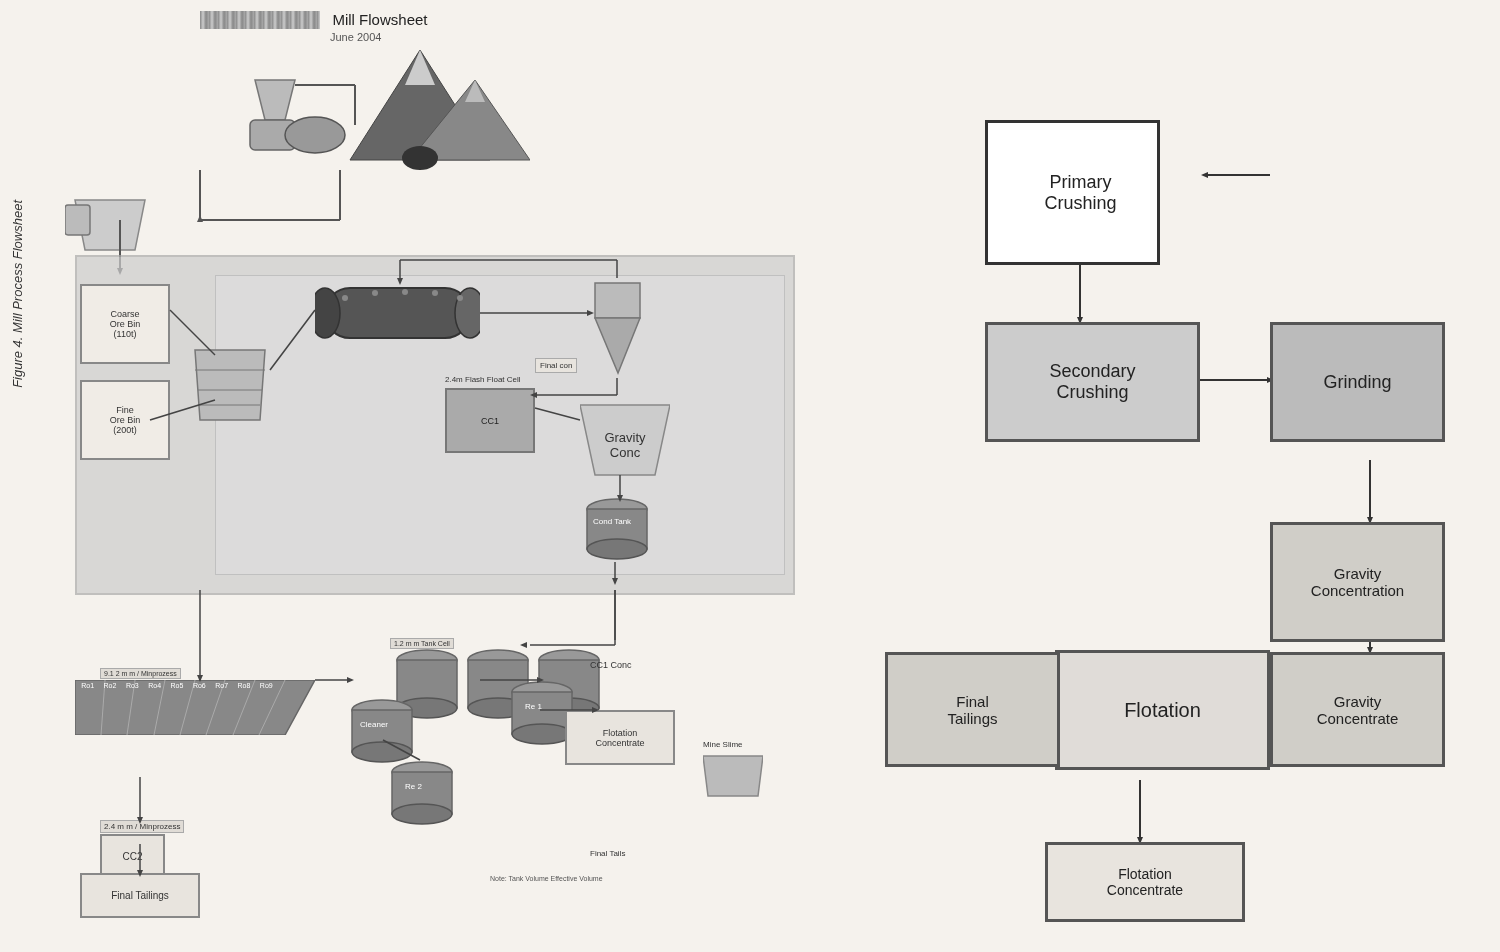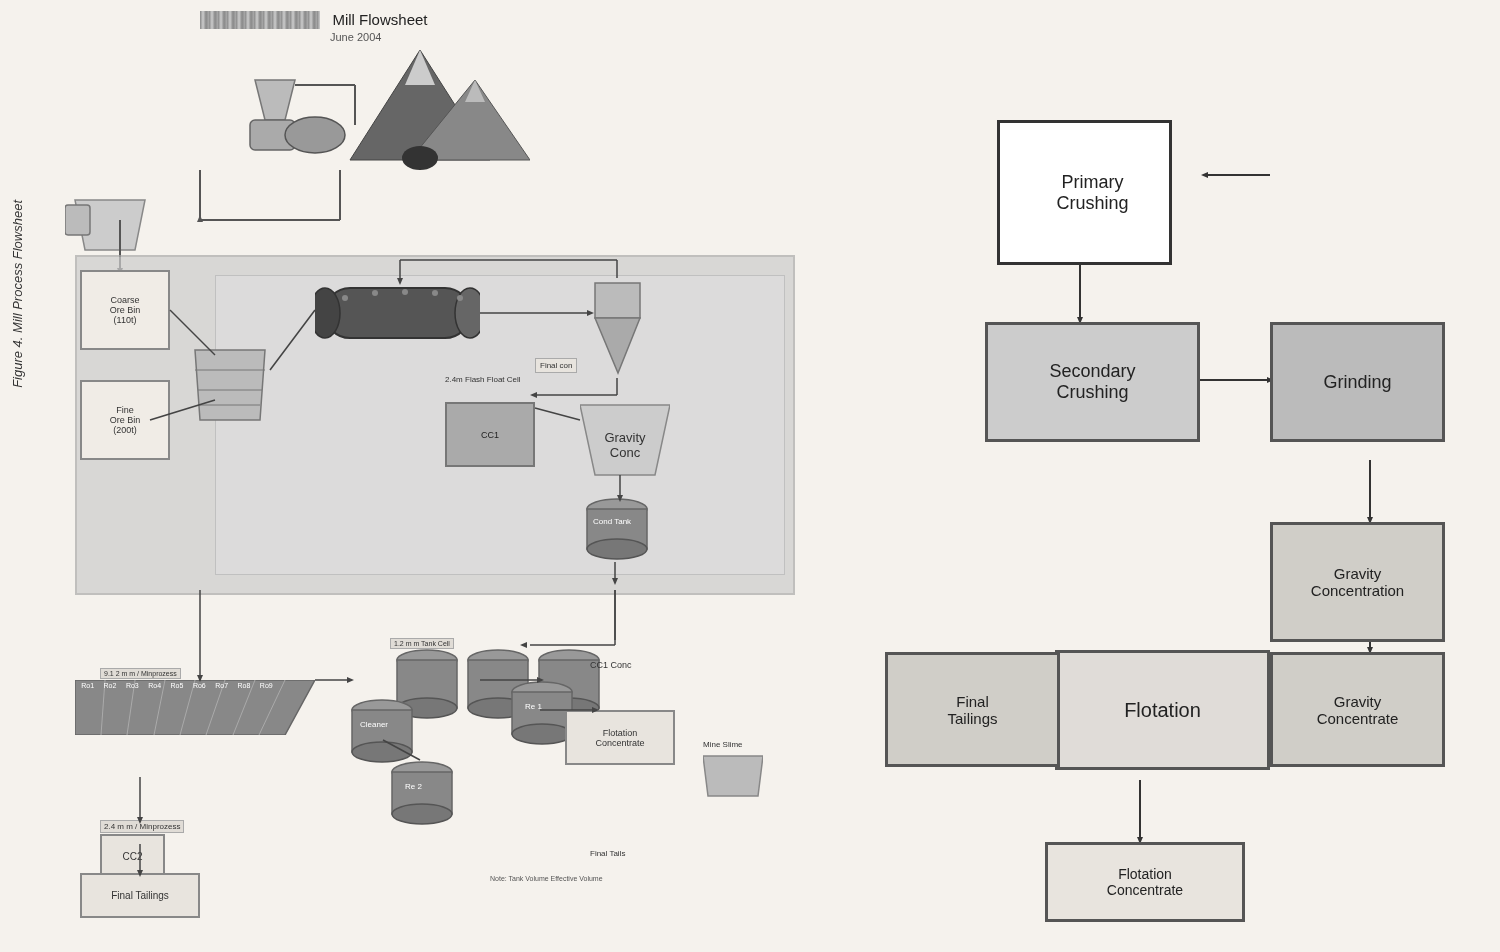--- a/index.html
+++ b/index.html
@@ -68,21 +68,21 @@
       position: absolute;
       top: 30px;
       left: 310px;
       width: 220px;
       height: 140px;
     }
 
     
     .ore-bin-coarse {
       position: absolute;
-      top: 270px;
+      top: 284px;
       left: 80px;
       width: 90px;
       height: 80px;
       background: #f0ece6;
       border: 2px solid #888;
       display: flex;
       align-items: center;
       justify-content: center;
       text-align: center;
       font-size: 9px;
@@ -210,21 +210,21 @@
 
       <rect x="5" y="5" width="45" height="35" fill="#bbb" stroke="#777" stroke-width="1.5"></rect>
 
       <polygon points="5,40 50,40 28,95" fill="#aaa" stroke="#777" stroke-width="1.5"></polygon>
     </svg>
   </div>
 
   <div style="position:absolute; top:358px; left:535px; font-size:8px; color:#333; background:#e8e4de; border:1px solid #aaa; padding:2px 4px;">Final con</div>
 
   <div style="position:absolute; top:375px; left:445px;">
-    <div style="font-size:8px; color:#333; margin-bottom:18px;">2.4m Flash Float Cell</div>
+    <div style="font-size:8px; color:#333; margin-bottom:4px;">2.4m Flash Float Cell</div>
     <div style="width:90px; height:65px; background:#aaa; border:2px solid #777; display:flex; align-items:center; justify-content:center; font-size:9px; color:#222;">
       <span>CC1</span>
     </div>
   </div>
 
   <div style="position:absolute; top:400px; left:580px;">
     <svg width="90" height="80" viewBox="0 0 90 80">
       <polygon points="0,5 90,5 75,75 15,75" fill="#ccc" stroke="#888" stroke-width="1.5"></polygon>
     </svg>
     <div style="position:absolute; top:30px; left:15px; font-size:13px; color:#333; text-align:center; width:60px;">Gravity
@@ -426,21 +426,21 @@
       <line x1="330" y1="650" x2="265" y2="650" stroke="#333" stroke-width="2"></line>
       <polygon points="268,647 261,650 268,653" fill="#333"></polygon>
 
       <line x1="135" y1="650" x2="70" y2="650" stroke="#333" stroke-width="2"></line>
       <polygon points="73,647 66,650 73,653" fill="#333"></polygon>
 
       <line x1="200" y1="720" x2="200" y2="780" stroke="#333" stroke-width="2"></line>
       <polygon points="197,777 200,784 203,777" fill="#333"></polygon>
     </svg>
 
-    <div style="position:absolute; top:60px; left:57px; width:175px; height:145px; background:#fff; border:3px solid #333; display:flex; align-items:center; justify-content:center; text-align:center; font-size:18px; color:#222; font-weight:normal;padding-left:16px;">
+    <div style="position:absolute; top:60px; left:45px; width:175px; height:145px; background:#fff; border:3px solid #333; display:flex; align-items:center; justify-content:center; text-align:center; font-size:18px; color:#222; font-weight:normal;padding-left:16px;">
       <span style="white-space:pre-line;">Primary
 Crushing</span>
     </div>
 
 
     <div style="position:absolute; top:262px; left:45px; width:215px; height:120px; background:#ccc; border:3px solid #555; display:flex; align-items:center; justify-content:center; text-align:center; font-size:18px; color:#222;">
       <span style="white-space:pre-line;">Secondary
 Crushing</span>
     </div>
 

